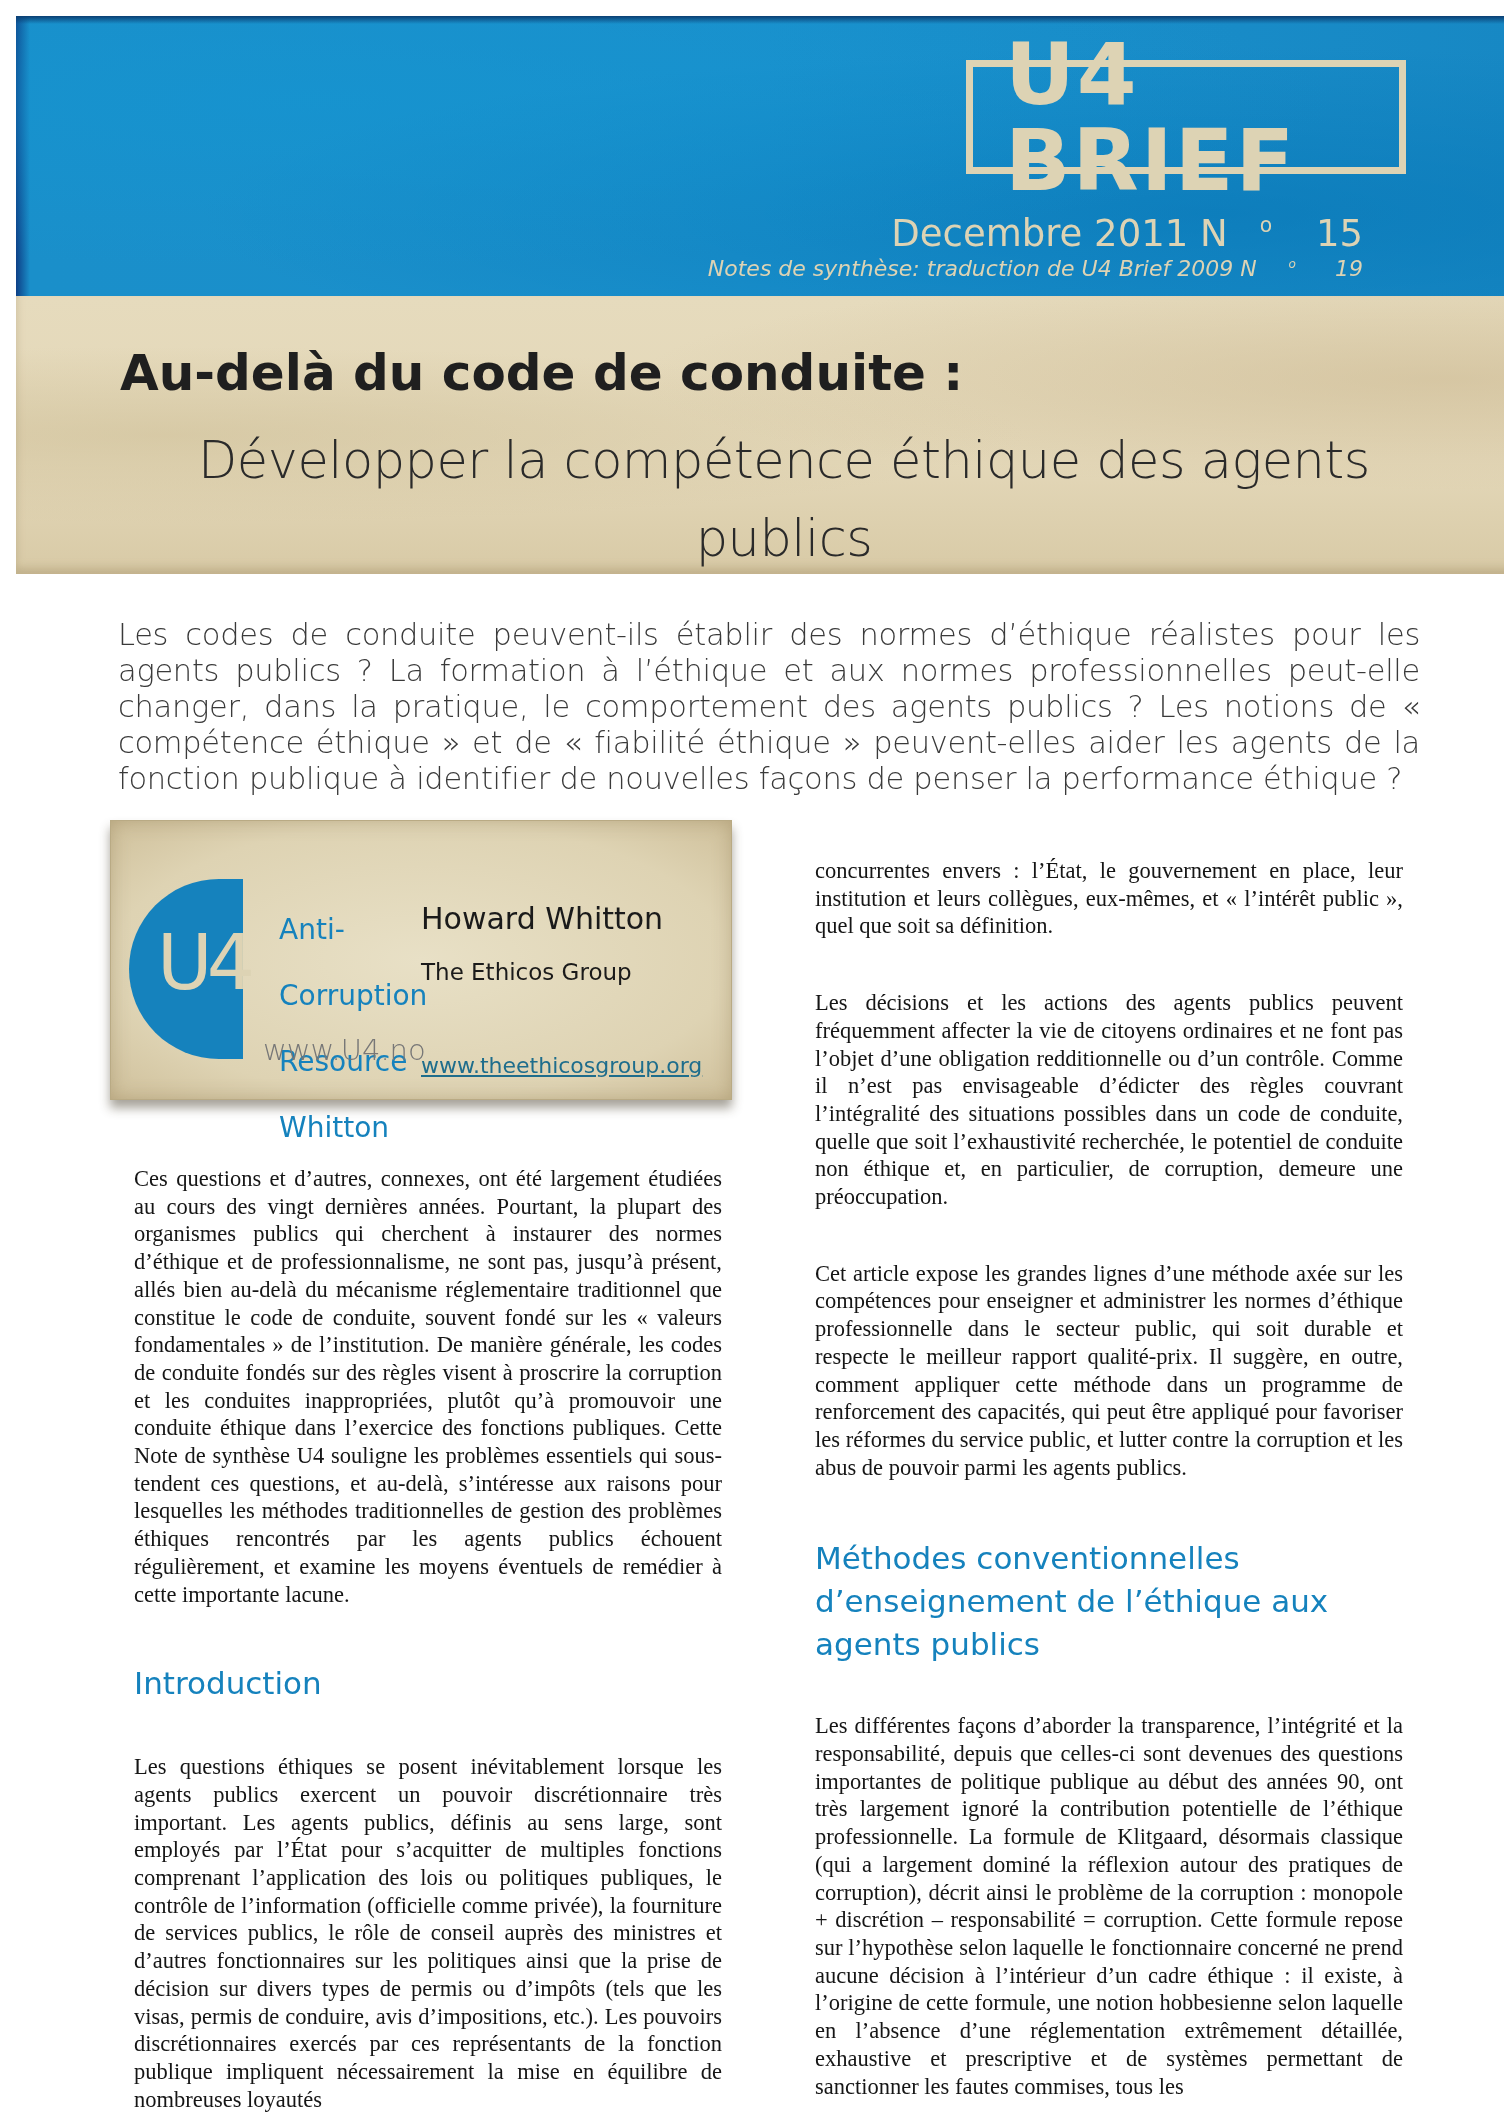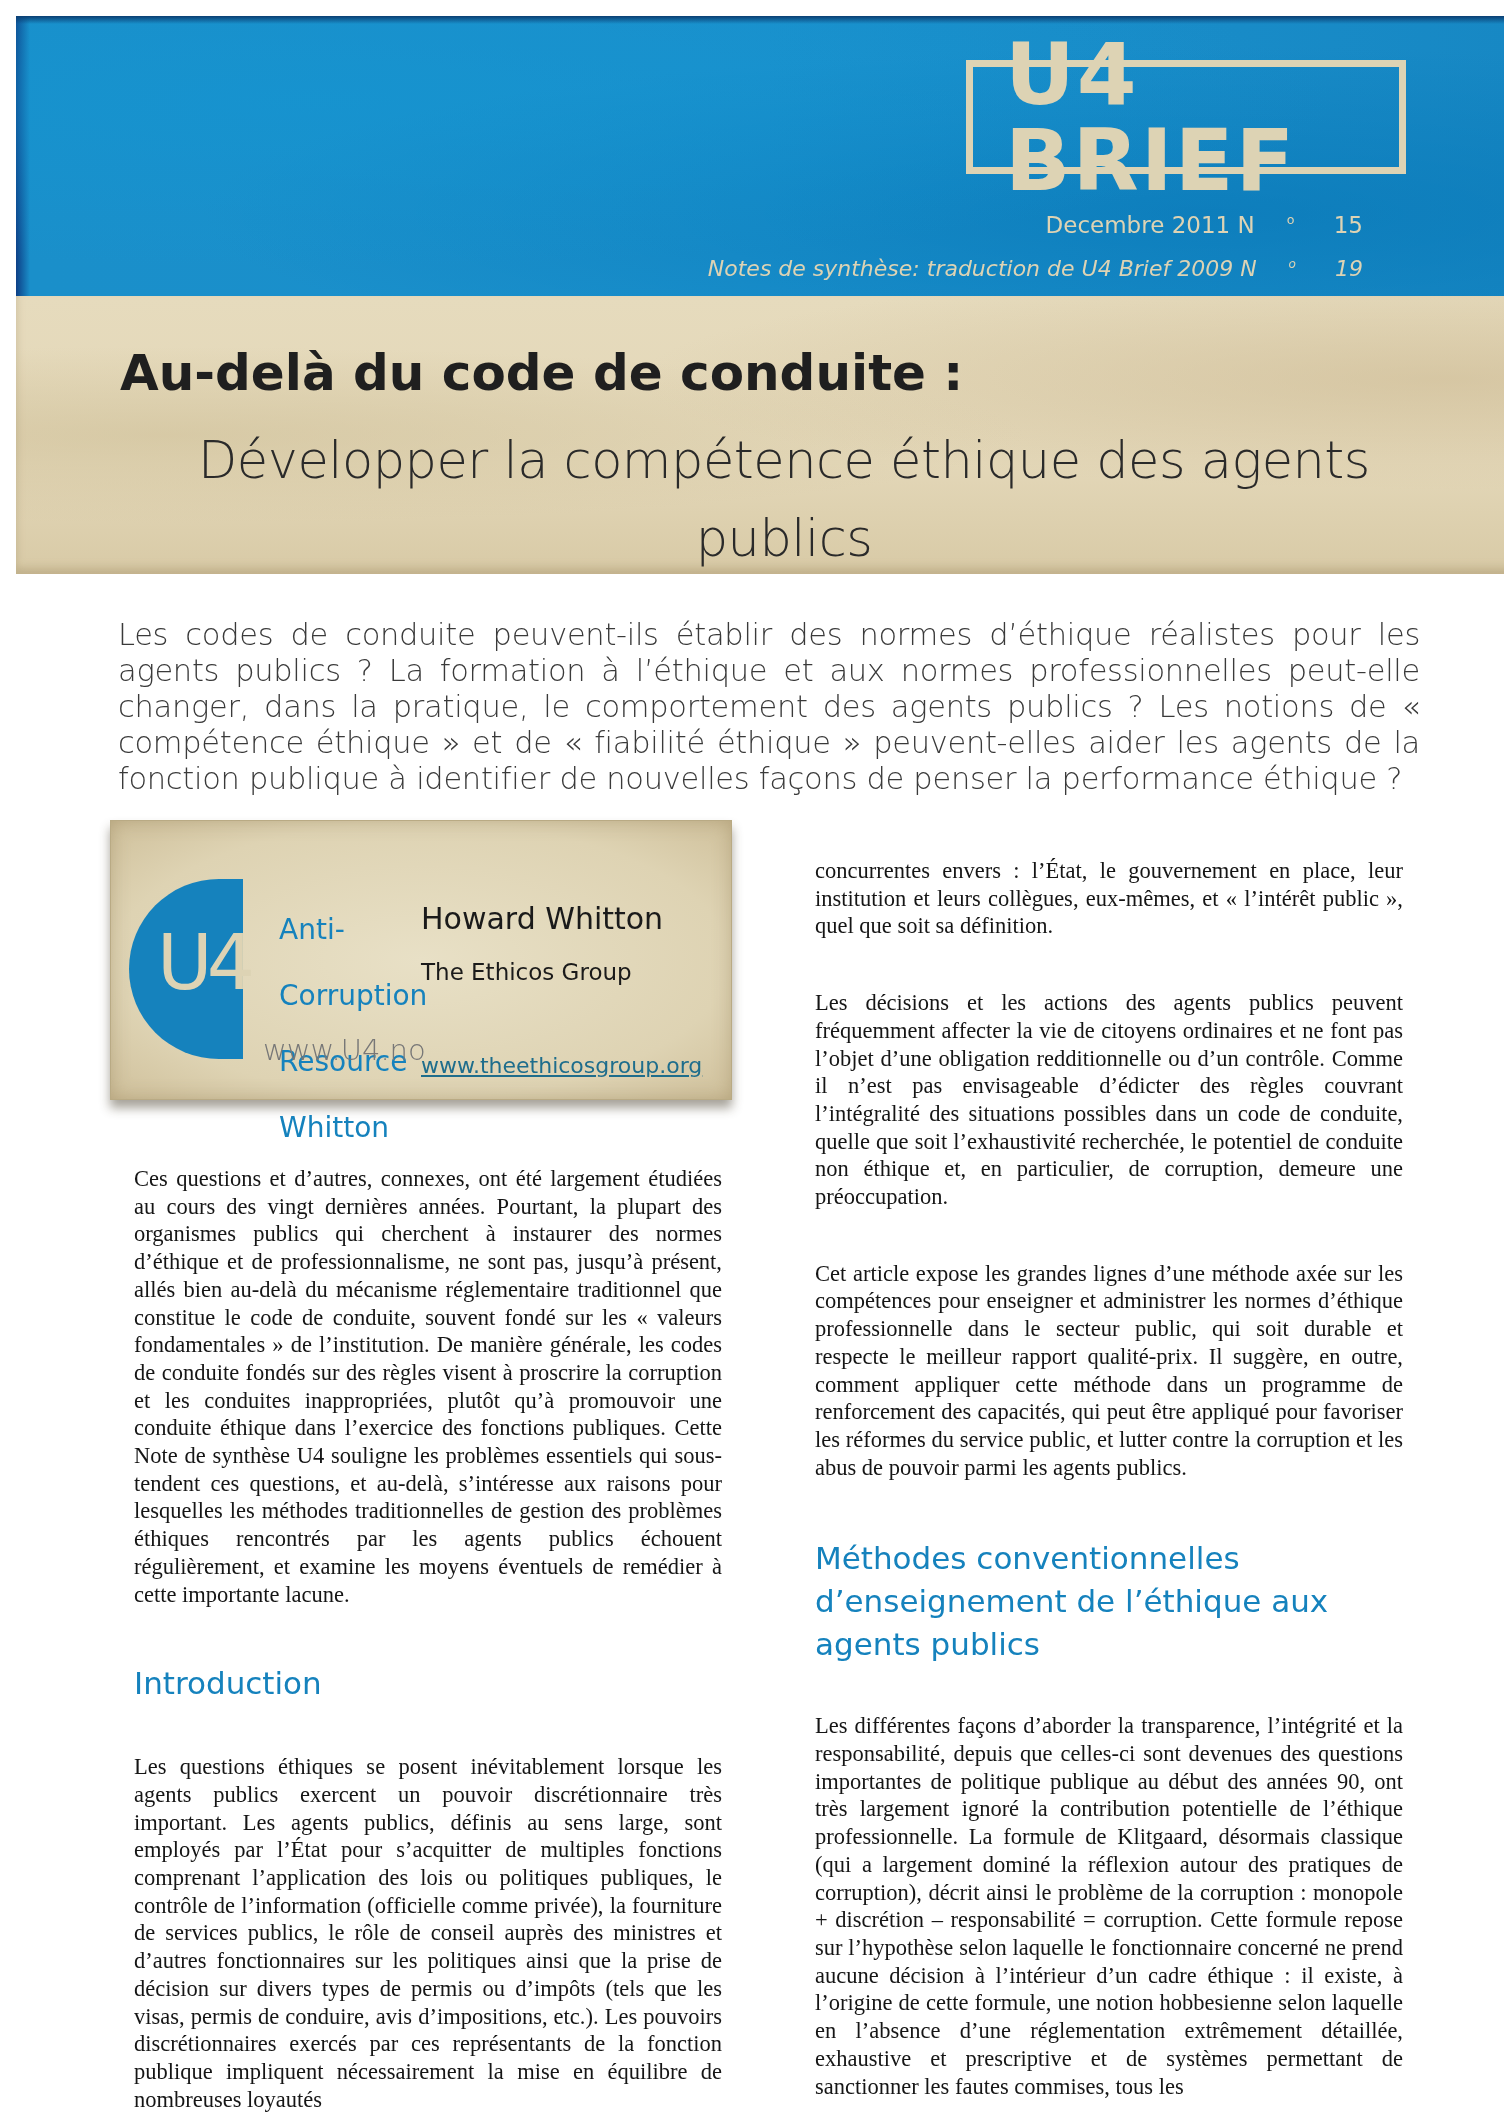--- a/index.html
+++ b/index.html
@@ -21,21 +21,21 @@
     position: absolute; left: 950px; top: 44px; width: 440px; height: 114px;
     border: 7px solid #ddd3b4;
     display: flex; align-items: center; justify-content: center;
   }
   .brand-title {
     font-family: "DejaVu Sans", sans-serif; font-weight: bold;
     font-size: 86px; letter-spacing: 2px; color: #ddd3b4; line-height: 1;
   }
   .issue-line {
     position: absolute; right: 125px; top: 180px;
-    font-family: "DejaVu Sans", sans-serif; font-size: 23px; color: #ddd3b4;
+    font-family: "DejaVu Sans", sans-serif; font-size: 37px; color: #ddd3b4;
   }
   .issue-line sup, .subtitle-line sup { font-size: 0.55em; vertical-align: 0.7em; }
   .subtitle-line {
     position: absolute; right: 125px; top: 224px;
     font-family: "DejaVu Sans", sans-serif; font-style: italic; font-size: 22px; color: #ddd3b4;
   }
 
   .title-banner {
     position: absolute; left: 0; top: 280px; width: 1504px; height: 278px;
     background:

